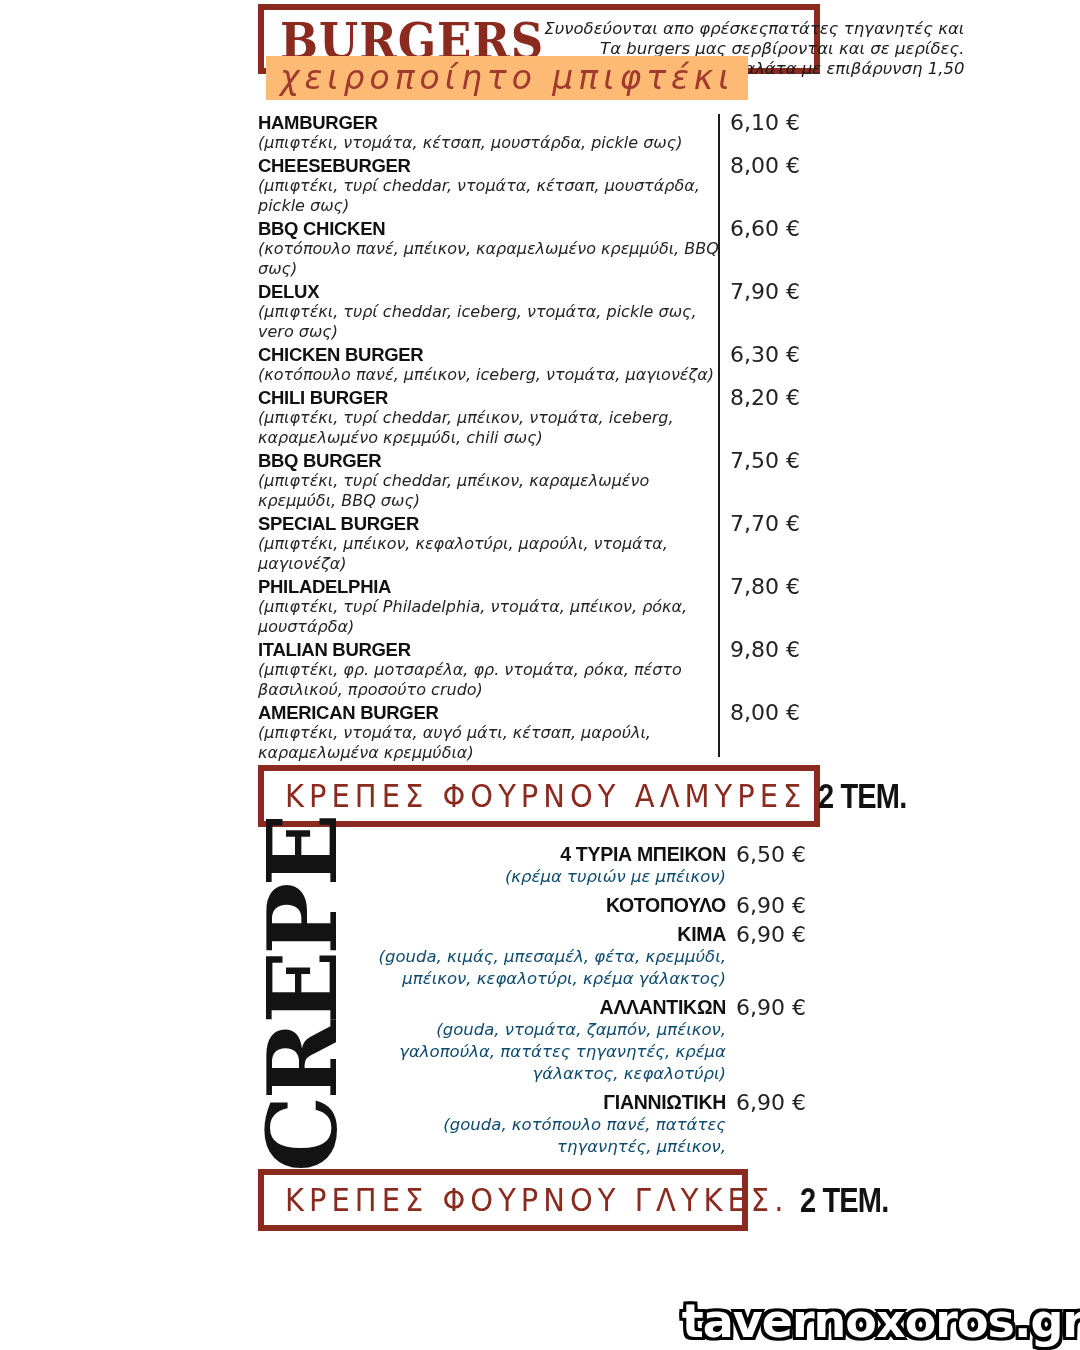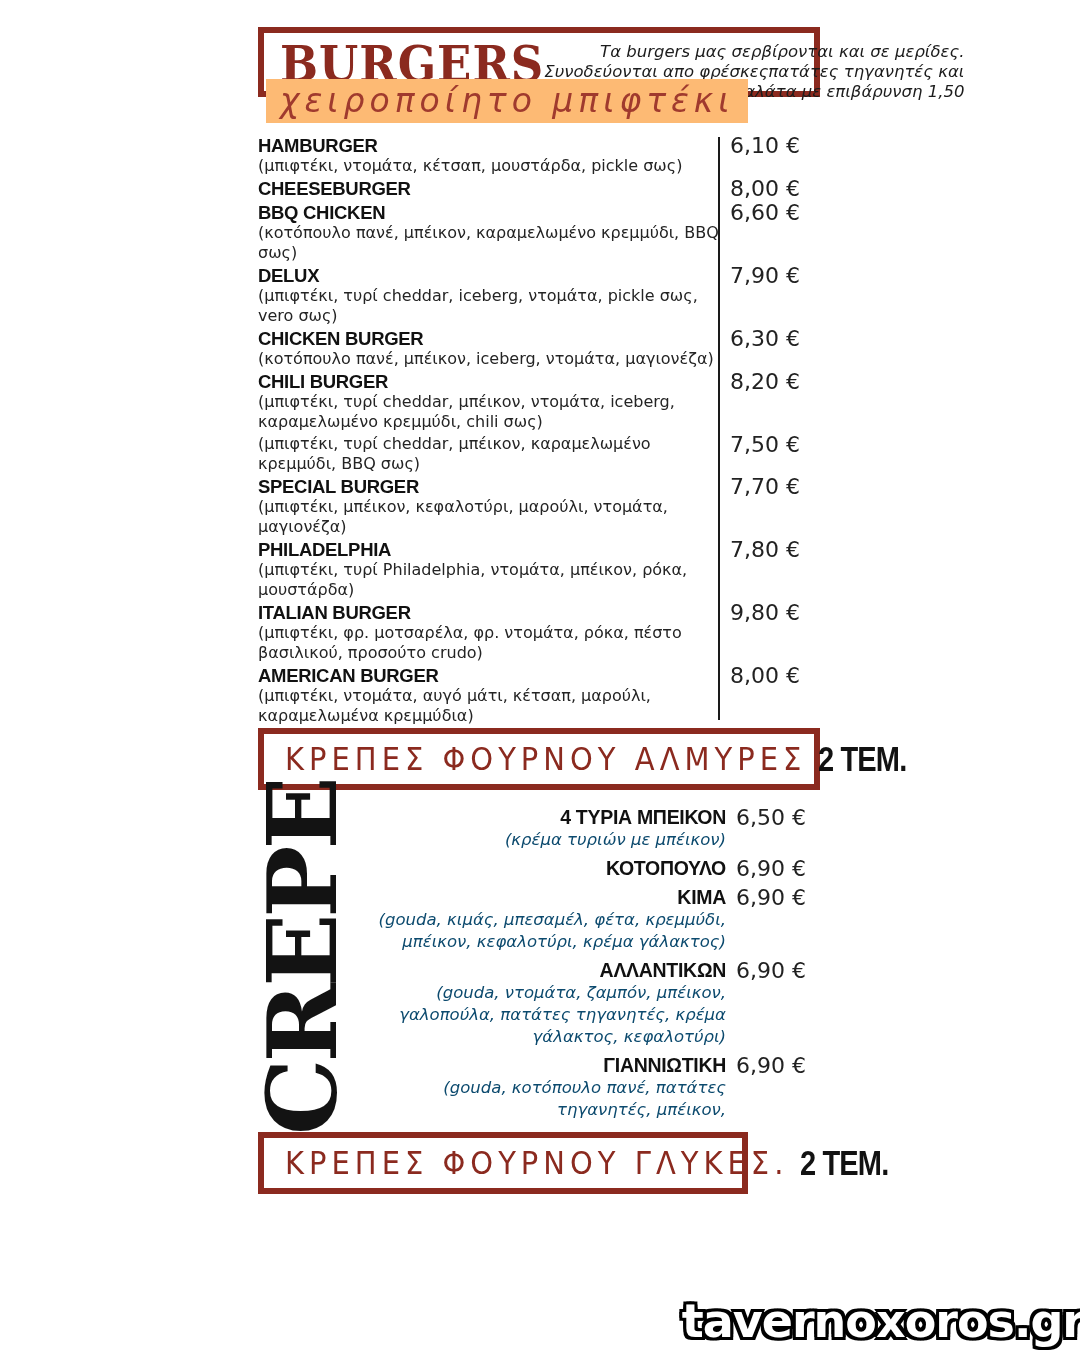--- a/index.html
+++ b/index.html
@@ -1,21 +1,21 @@
 <!DOCTYPE html>
 <html><head>
 <meta charset="utf-8">
 <style>
   * { margin:0; padding:0; box-sizing:border-box; }
   html,body { background:#ffffff; }
   body {
     width:1080px; height:1350px; position:relative; overflow:hidden;
     font-family:"DejaVu Sans", sans-serif; color:#161616;
   }
-  .main { position:absolute; left:258px; top:27px; width:562px; }
+  .main { position:absolute; left:258px; top:4px; width:562px; }
 
   
   .header-box {
     position:relative; height:70px; border:6px solid #8b2a1f;
     display:flex; justify-content:space-between; align-items:stretch;
   }
   .burgers-title {
     font-family:"DejaVu Serif", serif; font-weight:700; color:#8b2a1f;
     font-size:45px; line-height:58px; letter-spacing:1px; padding-left:16px;
     transform:scaleY(1.08); transform-origin:top left; white-space:nowrap;
@@ -38,21 +38,21 @@
     content:""; position:absolute; right:100px; top:2px; bottom:6px;
     width:2px; background:#1a1a1a;
   }
   .b-row { display:flex; align-items:flex-start; margin-bottom:2px; }
   .b-main { flex:1; }
   .b-name {
     font-family:"Liberation Sans", sans-serif; font-weight:700;
     font-size:18.5px; line-height:21px; letter-spacing:-0.3px; color:#111;
   }
   .b-desc {
-    font-size:16px; line-height:20px; color:#242424;
+    font-style:italic; font-size:16px; line-height:20px; color:#242424;
   }
   .b-price {
     width:100px; padding-right:20px; text-align:right;
     font-size:22px; line-height:22px; color:#222; white-space:nowrap;
   }
 
   
   .banner {
     border:6px solid #8b2a1f; padding:5px; background:#fff;
   }
@@ -105,41 +105,42 @@
 </style>
 </head>
 <body>
 
 <div class="main">
 
   <div style="position:relative;">
     <div class="header-box">
       <div class="burgers-title">BURGERS</div>
       <div class="header-note">
+        <div>Συνοδεύονται απο φρέσκεςπατάτες τηγανητές και</div>
         <div>Τα burgers μας σερβίρονται και σε μερίδες.</div>
-        <div>Συνοδεύονται απο φρέσκεςπατάτες τηγανητές και</div>
         <div>σαλάτα με επιβάρυνση 1,50</div>
       </div>
     </div>
     <div class="handwritten">χειροποίητο μπιφτέκι</div>
   </div>
 
   <div class="burger-list">
 
       <div class="b-row">
         <div class="b-main">
           <div class="b-name">HAMBURGER</div>
           <div class="b-desc">(μπιφτέκι, ντομάτα, κέτσαπ, μουστάρδα, pickle σως)</div>
         </div>
         <div class="b-price">6,10 €</div>
       </div>
 
       <div class="b-row">
         <div class="b-main">
           <div class="b-name">CHEESEBURGER</div>
+          <div class="b-desc">(μπιφτέκι, τυρί cheddar, ντομάτα, κέτσαπ, μουστάρδα, pickle σως)</div>
         </div>
         <div class="b-price">8,00 €</div>
       </div>
 
       <div class="b-row">
         <div class="b-main">
           <div class="b-name">BBQ CHICKEN</div>
           <div class="b-desc">(κοτόπουλο πανέ, μπέικον, καραμελωμένο κρεμμύδι, BBQ σως)</div>
         </div>
         <div class="b-price">6,60 €</div>
@@ -164,20 +165,21 @@
       <div class="b-row">
         <div class="b-main">
           <div class="b-name">CHILI BURGER</div>
           <div class="b-desc">(μπιφτέκι, τυρί cheddar, μπέικον, ντομάτα, iceberg, καραμελωμένο κρεμμύδι, chili σως)</div>
         </div>
         <div class="b-price">8,20 €</div>
       </div>
 
       <div class="b-row">
         <div class="b-main">
+          <div class="b-name">BBQ BURGER</div>
           <div class="b-desc">(μπιφτέκι, τυρί cheddar, μπέικον, καραμελωμένο κρεμμύδι, BBQ σως)</div>
         </div>
         <div class="b-price">7,50 €</div>
       </div>
 
       <div class="b-row">
         <div class="b-main">
           <div class="b-name">SPECIAL BURGER</div>
           <div class="b-desc">(μπιφτέκι, μπέικον, κεφαλοτύρι, μαρούλι, ντομάτα, μαγιονέζα)</div>
         </div>

